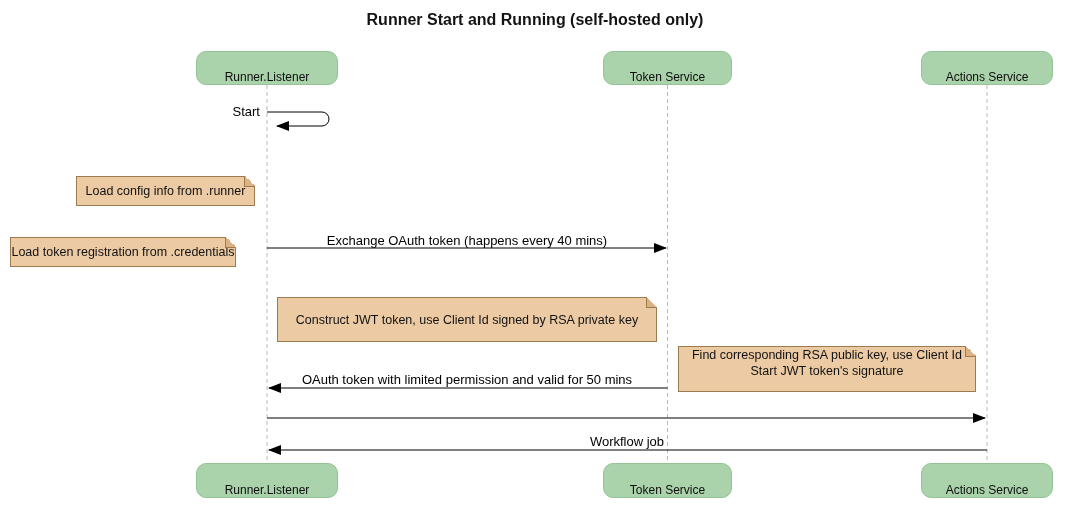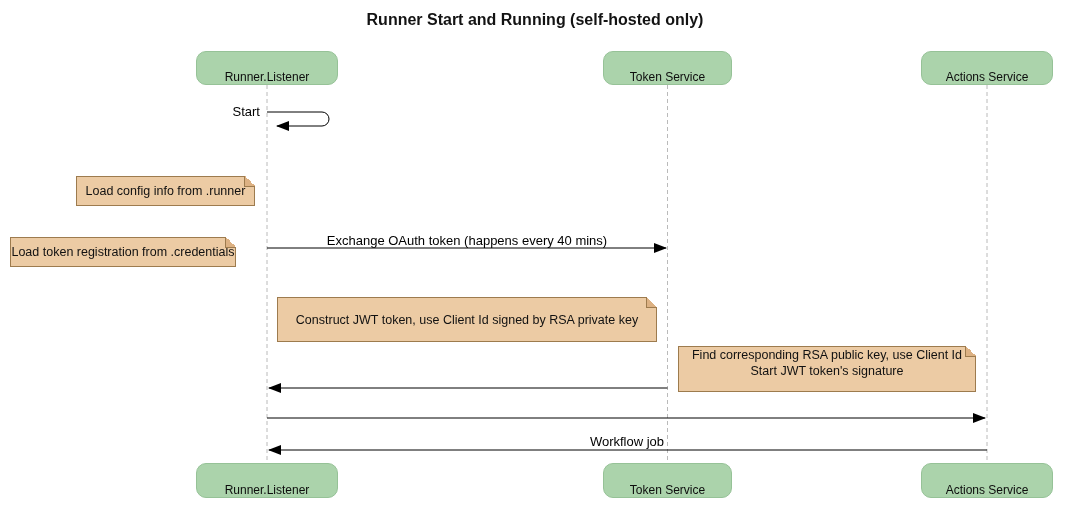--- a/index.html
+++ b/index.html
@@ -83,20 +83,21 @@
   </div>
   <div class="actor" style="left:603px; top:463px; width:129px; height:35px;">
     <span>Token Service</span>
   </div>
   <div class="actor" style="left:921px; top:463px; width:132px; height:35px;">
     <span>Actions Service</span>
   </div>
 
   <div class="start-label">Start</div>
   <div class="msg-label" style="left:267px; top:233px; width:400px;">Exchange OAuth token (happens every 40 mins)</div>
+  <div class="msg-label" style="left:267px; top:372px; width:400px;">OAuth token with limited permission and valid for 50 mins</div>
   <div class="msg-label" style="left:267px; top:434px; width:720px;text-align:center;">Workflow job</div>
 
   <div class="note note-center" style="left:76px; top:141px; width:179px; height:30px;">
     <span class="fold"></span>
     <span>Load config info from .runner</span>
   </div>
   <div class="note note-center" style="left:10px; top:202px; width:226px; height:30px;justify-content:center;">
     <span class="fold"></span>
     <span>Load token registration from .credentials</span>
   </div>

